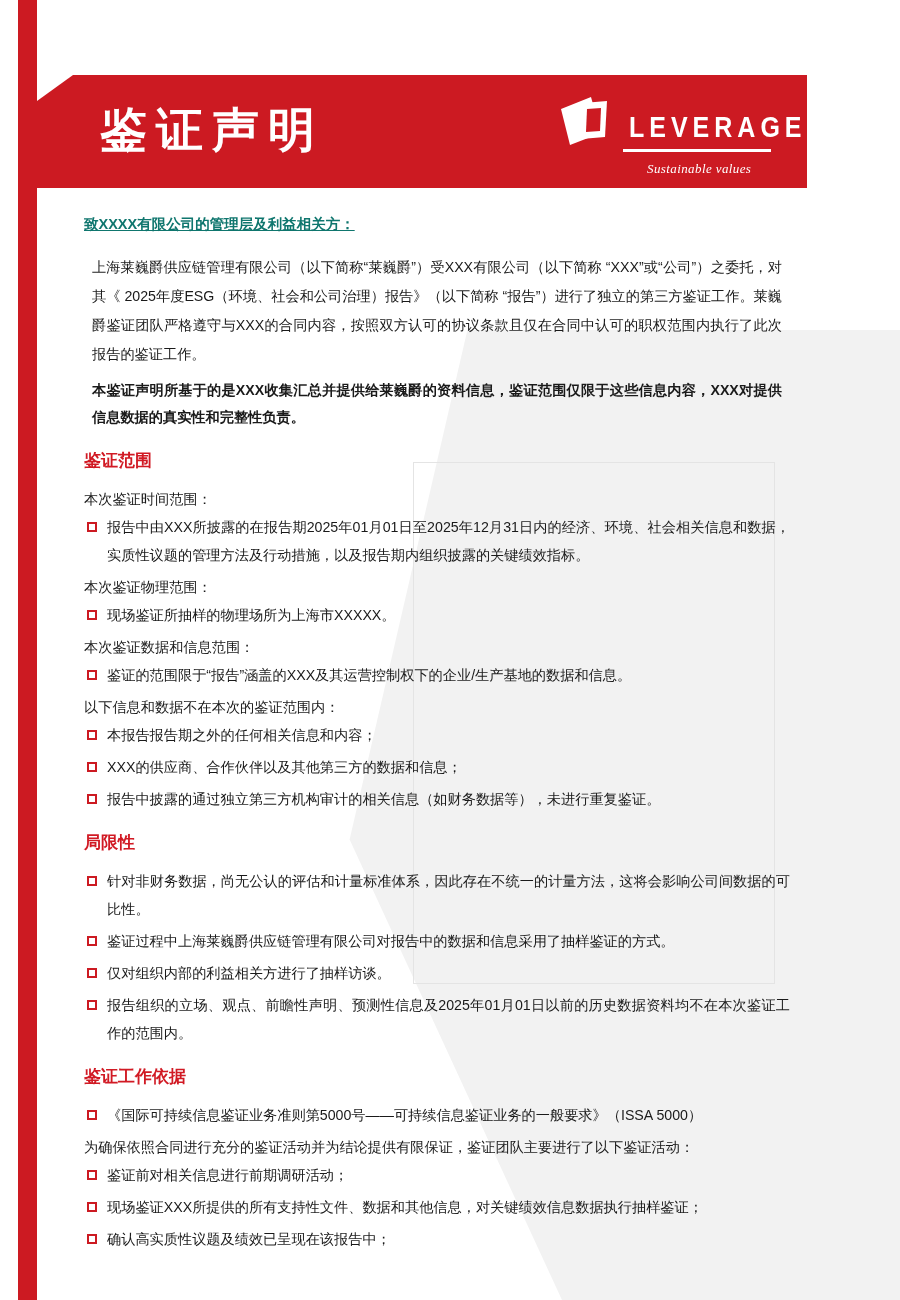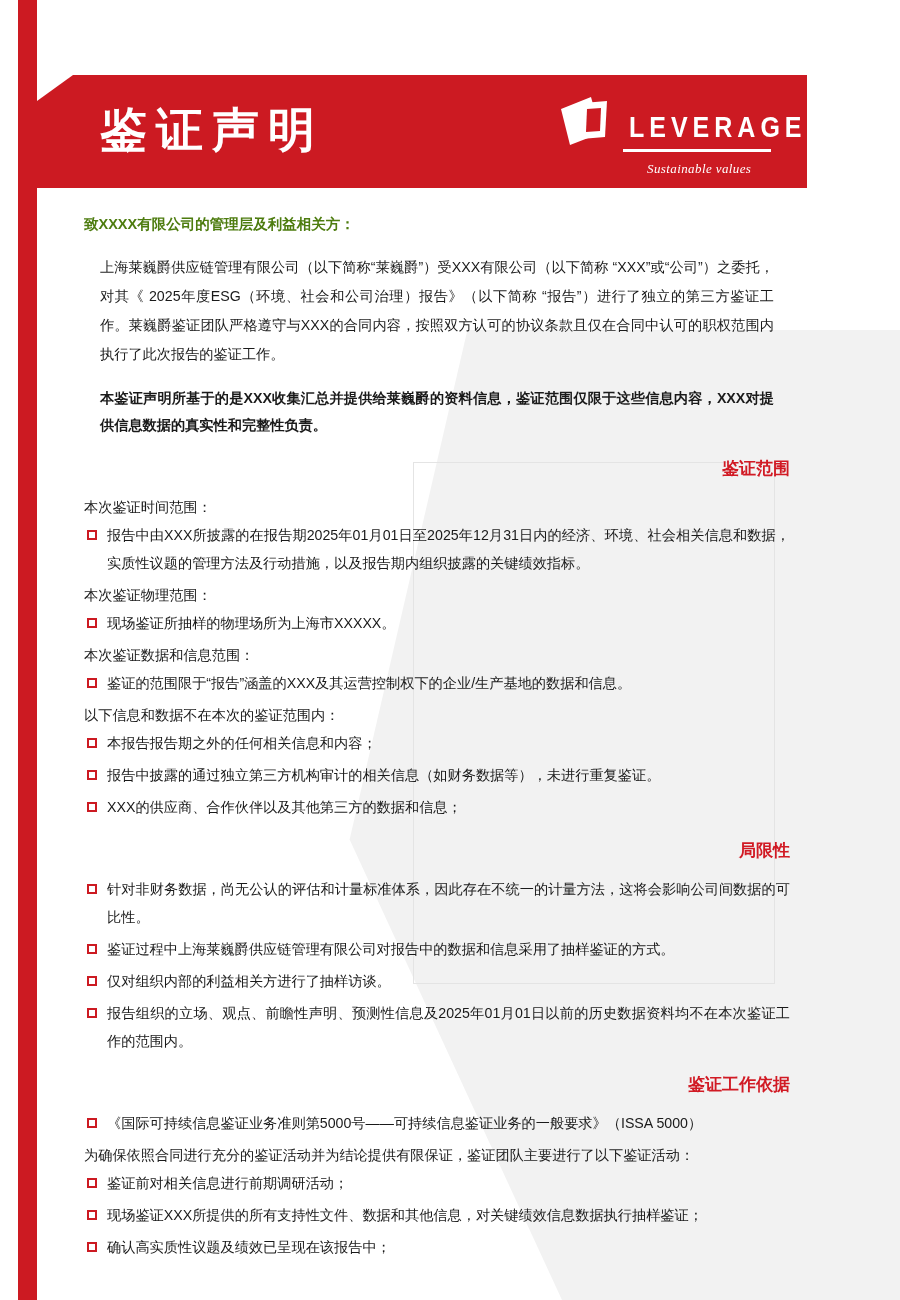--- a/index.html
+++ b/index.html
@@ -150,48 +150,48 @@
   .content {
     position: absolute;
     left: 84px;
     top: 213px;
     width: 706px;
     z-index: 4;
   }
   .salutation {
     font-size: 14.5px;
     font-weight: bold;
-    color: #4d7c0f;
+    color: #0f766e;
     line-height: 22px;
     margin-bottom: 18px;
+    text-decoration: underline;
   }
   .para {
     font-size: 14.2px;
     color: #1a1a1a;
     line-height: 29px;
     text-align: justify;
-    margin: 16px;
+    margin: 8px;
   }
   .para.tight {
     line-height: 27px;
     font-weight: bold;
   }
   .lead-in {
     font-size: 14.2px;
     color: #1a1a1a;
     line-height: 28px;
     margin: 0;
   }
   .section-heading {
     font-size: 17px;
     font-weight: bold;
     color: #d11a24;
     line-height: 24px;
     margin: 18px 0 12px 0;
-    text-align: right;
   }
   .bullets {
     list-style: none;
     margin: 0;
     padding: 0;
   }
   .bullet {
     position: relative;
     padding-left: 23px;
     font-size: 14.2px;
@@ -260,22 +260,22 @@
         <ul class="bullets">
           <li class="bullet">现场鉴证所抽样的物理场所为上海市XXXXX。</li>
         </ul>
         <p class="lead-in">本次鉴证数据和信息范围：</p>
         <ul class="bullets">
           <li class="bullet">鉴证的范围限于“报告”涵盖的XXX及其运营控制权下的企业/生产基地的数据和信息。</li>
         </ul>
         <p class="lead-in">以下信息和数据不在本次的鉴证范围内：</p>
         <ul class="bullets">
           <li class="bullet">本报告报告期之外的任何相关信息和内容；</li>
+          <li class="bullet">XXX的供应商、合作伙伴以及其他第三方的数据和信息；</li>
           <li class="bullet">报告中披露的通过独立第三方机构审计的相关信息（如财务数据等），未进行重复鉴证。</li>
-          <li class="bullet">XXX的供应商、合作伙伴以及其他第三方的数据和信息；</li>
         </ul>
         <div class="section-heading">局限性</div>
         <ul class="bullets">
           <li class="bullet">针对非财务数据，尚无公认的评估和计量标准体系，因此存在不统一的计量方法，这将会影响公司间数据的可比性。</li>
           <li class="bullet">鉴证过程中上海莱巍爵供应链管理有限公司对报告中的数据和信息采用了抽样鉴证的方式。</li>
           <li class="bullet">仅对组织内部的利益相关方进行了抽样访谈。</li>
           <li class="bullet">报告组织的立场、观点、前瞻性声明、预测性信息及2025年01月01日以前的历史数据资料均不在本次鉴证工作的范围内。</li>
         </ul>
         <div class="section-heading">鉴证工作依据</div>
         <ul class="bullets">

